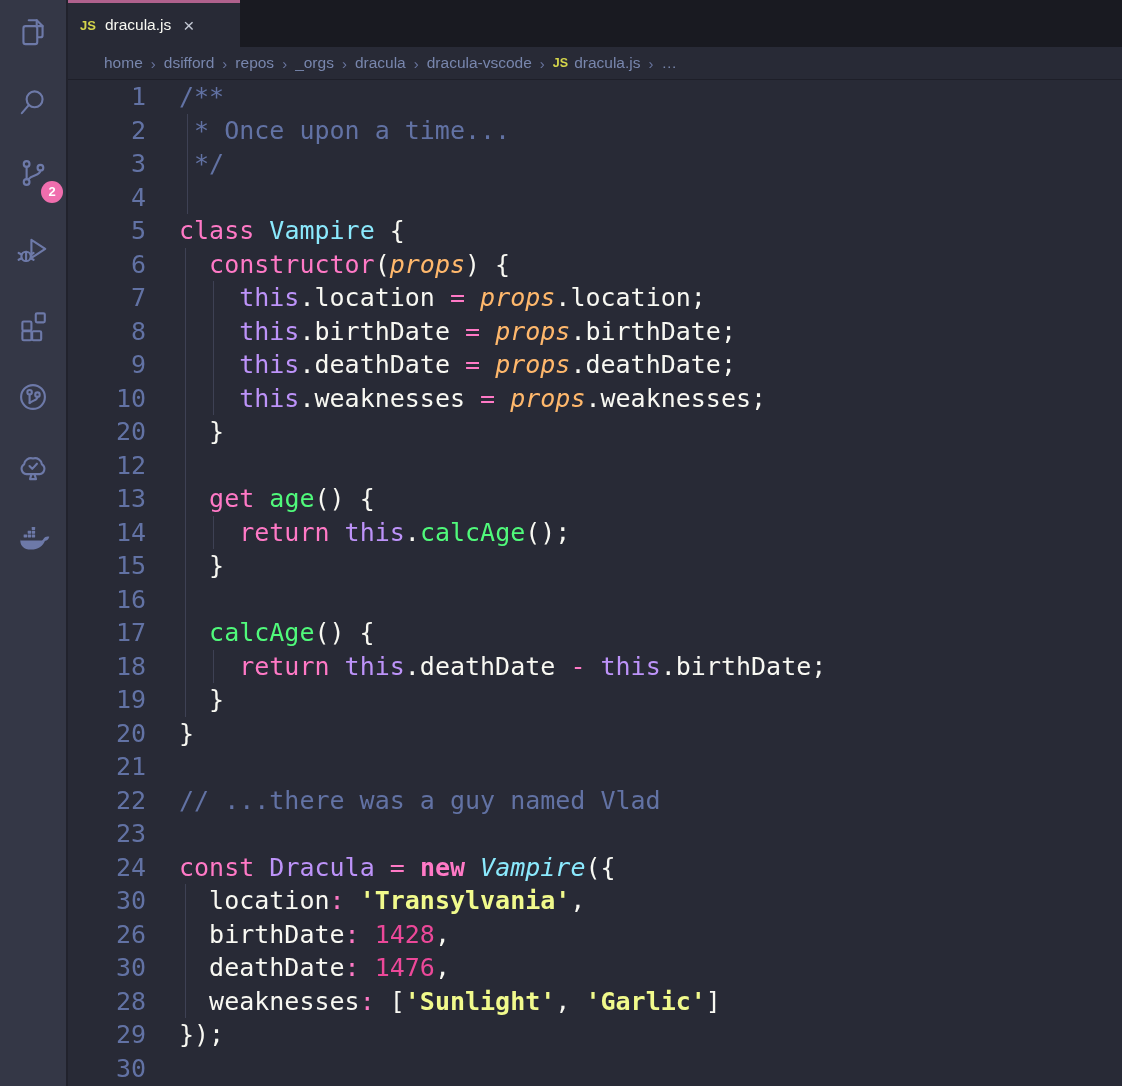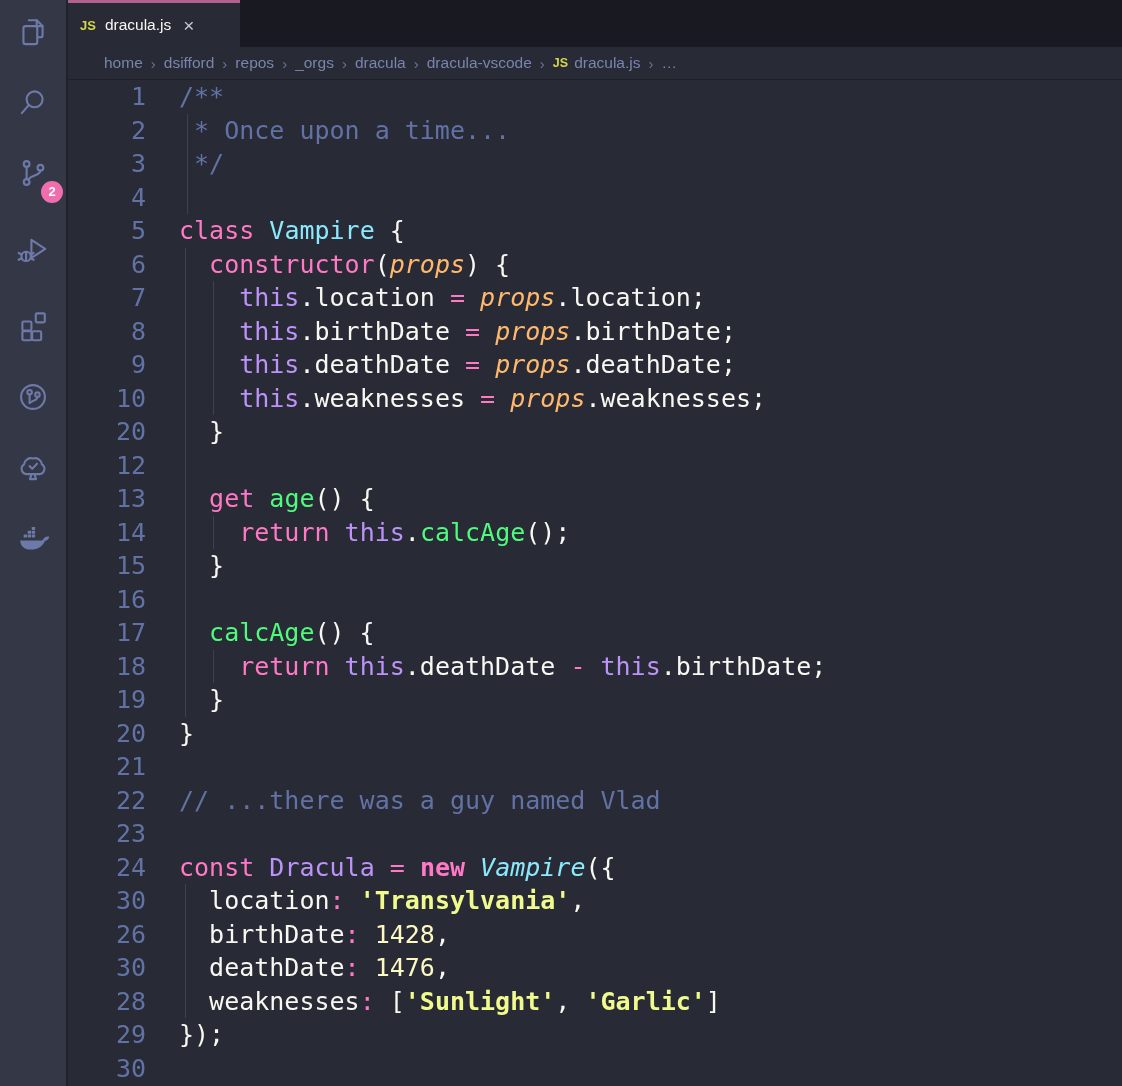--- a/index.html
+++ b/index.html
@@ -33,21 +33,21 @@
   .line-content{position:relative;margin-left:33px;flex:1;}
   .guide{position:absolute;top:0;bottom:0;width:1px;background:#3e4154;}
 
   .tk-w{color:#f8f8f2;}
   .tk-c{color:#6272a4;}
   .tk-k{color:#ff79c6;}
   .tk-kb{color:#ff79c6;font-weight:bold;margin-top:28px;}
   .tk-g{color:#50fa7b;}
   .tk-o{color:#ffb86c;font-style:italic;}
   .tk-pi{color:#bd93f9;}
-  .tk-n{color:#fef9c3;}
+  .tk-n{color:#ec4899;}
   .tk-y{color:#f1fa8c;font-weight:bold;}
   .tk-cy{color:#8be9fd;}
   .tk-cyi{color:#8be9fd;font-style:italic;}
 </style>
 </head>
 <body>
 
 <div class="app">
 
   <div class="activity-bar">

